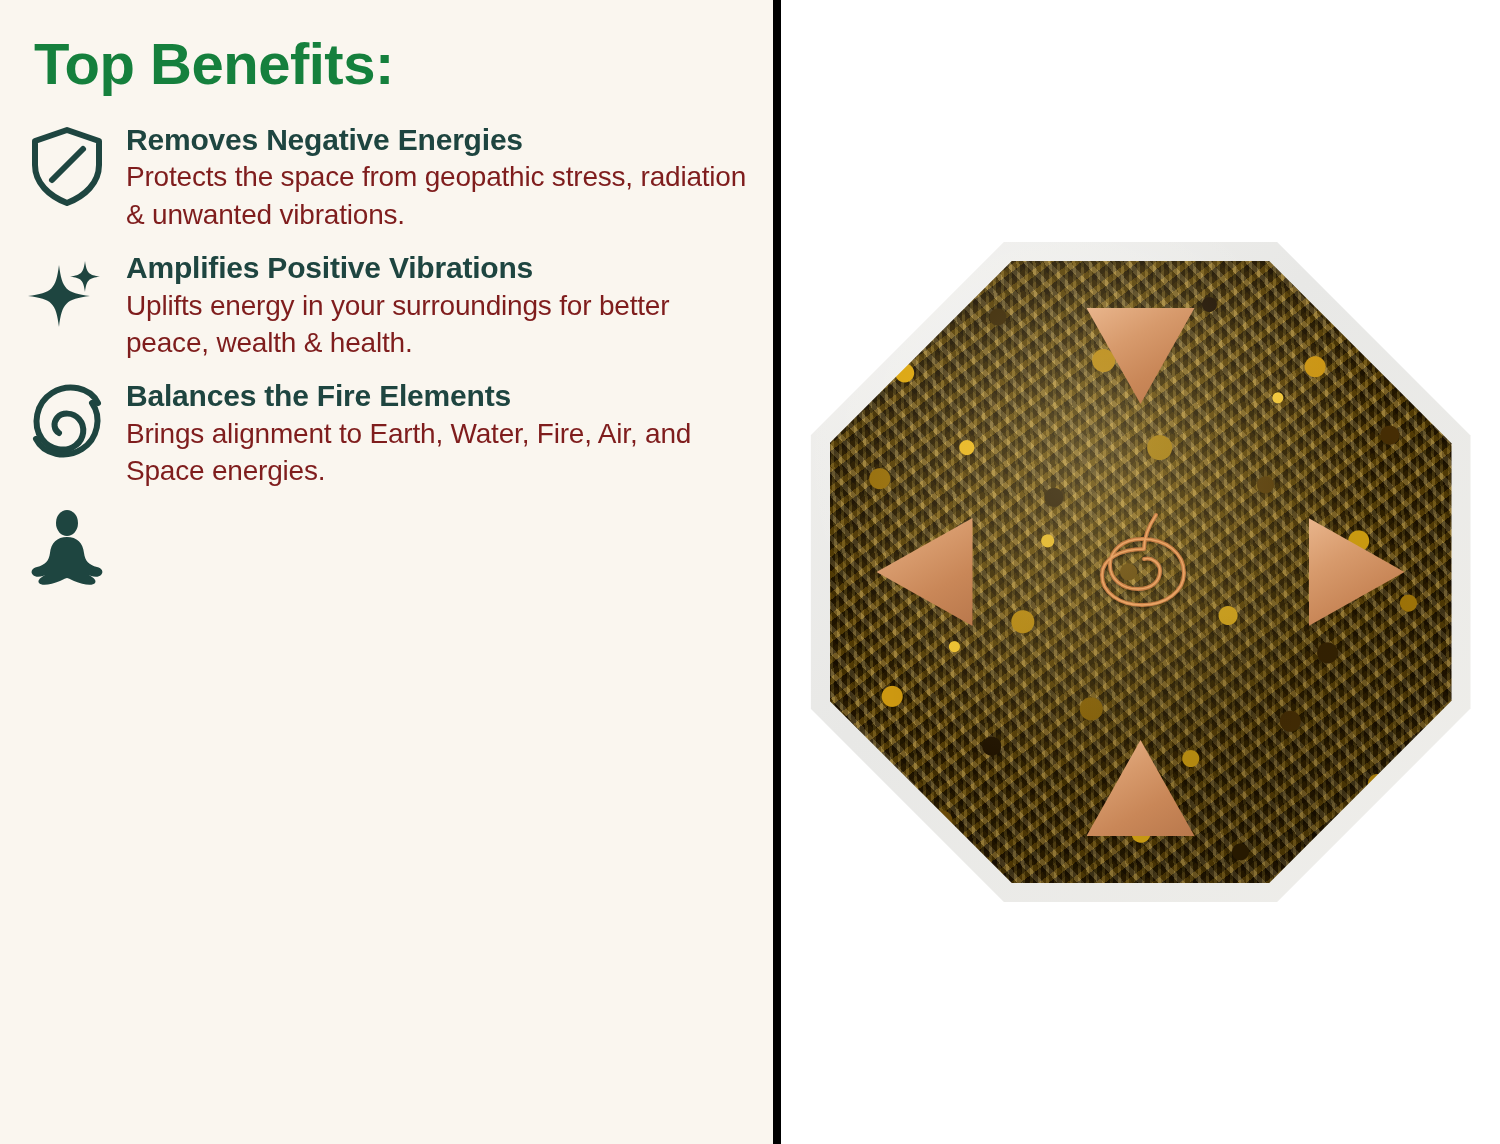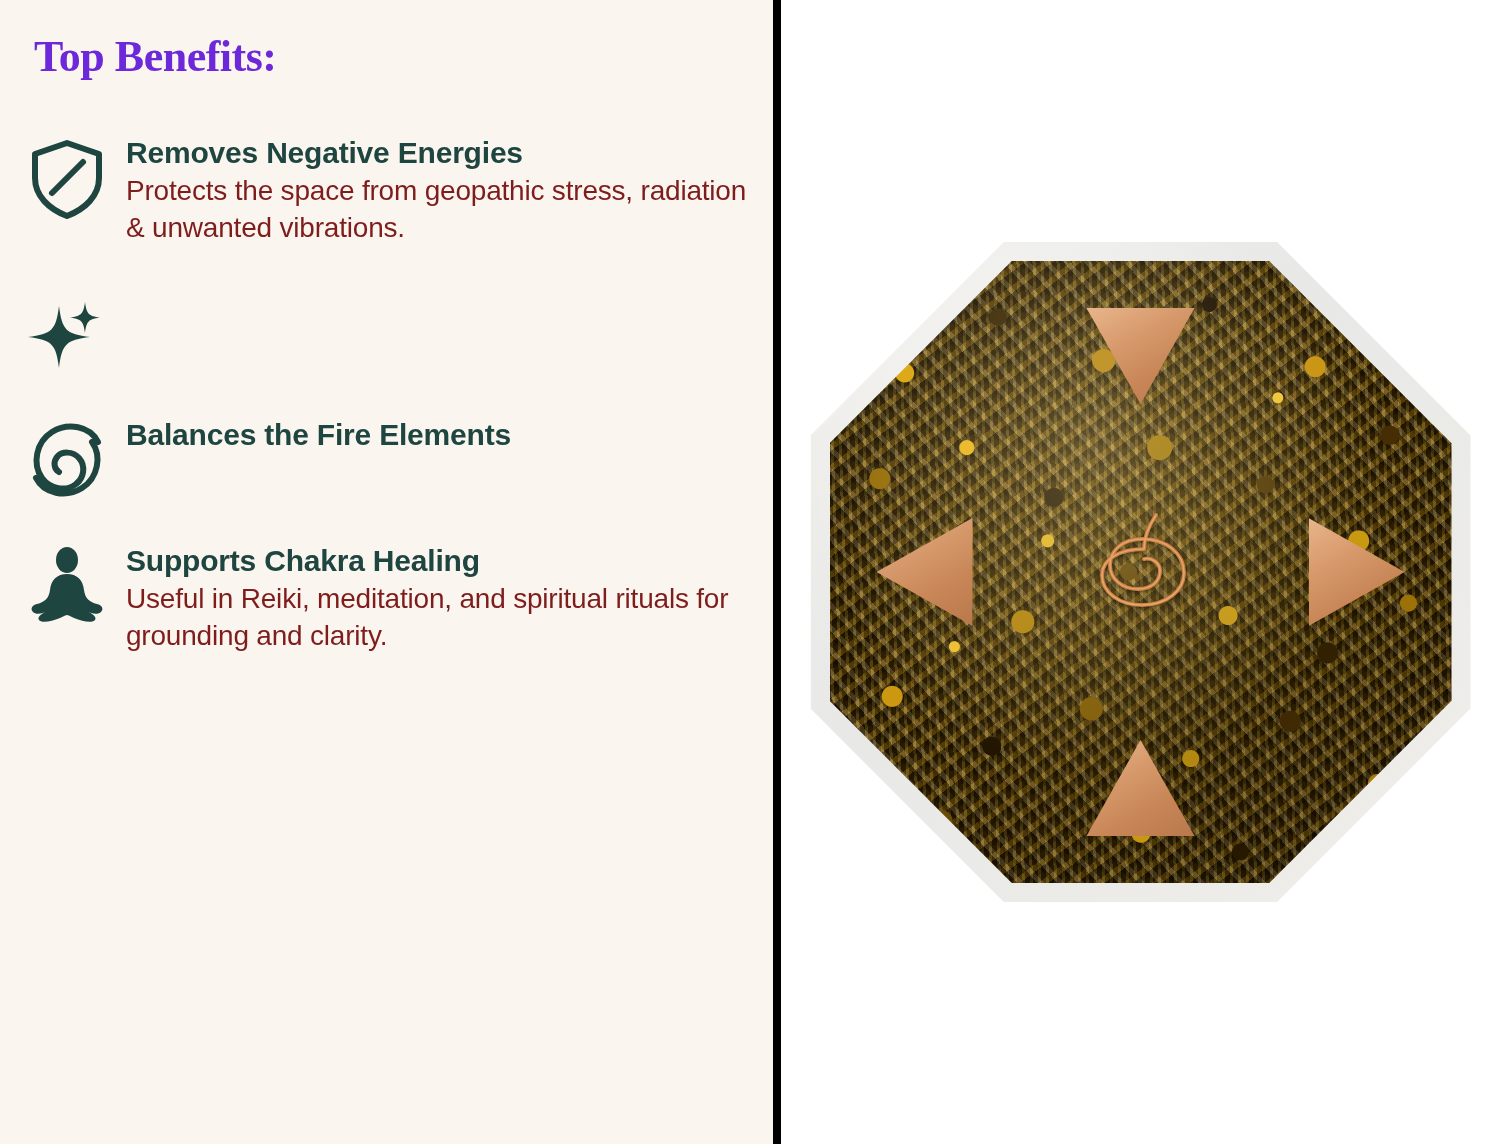--- a/index.html
+++ b/index.html
@@ -25,39 +25,38 @@
   .benefits-panel {
     position: relative;
     width: 773px;
     height: 1144px;
     background: #faf6ef;
     box-sizing: border-box;
     padding: 34px 20px 0 26px;
     flex: 0 0 773px;
   }
   .panel-title {
-    font-size: 44px;
+    font-size: 58px;
     font-weight: bold;
-    color: #6d28d9;
+    color: #15803d;
     letter-spacing: -0.5px;
     line-height: 1.05;
     margin: 0 0 26px 8px;
-    font-family: Liberation Serif, serif;
+    font-family: Liberation Sans, sans-serif;
   }
 
   .benefit-list {
     display: flex;
     flex-direction: column;
     gap: 16px;
   }
   .benefit-item {
     display: flex;
     align-items: flex-start;
     gap: 18px;
-    margin-top: 28px;
   }
   .benefit-icon {
     flex: 0 0 82px;
     width: 82px;
     height: 82px;
     display: flex;
     align-items: flex-start;
     justify-content: center;
     padding-top: 4px;
     box-sizing: border-box;
@@ -231,48 +230,49 @@
         </div>
       </div>
 
       <div class="benefit-item">
         <span class="benefit-icon">
           <svg width="80" height="82" viewBox="0 0 80 82" fill="none">
             <path d="M30 20 C33 44 37 48 61 51 C37 54 33 58 30 82 C27 58 23 54 -1 51 C23 48 27 44 30 20 Z" fill="#1e4540" transform="translate(2,-8)"></path>
             <path d="M62 8 C63.6 20 65.6 22 77 23.6 C65.6 25.2 63.6 27.2 62 39 C60.4 27.2 58.4 25.2 47 23.6 C58.4 22 60.4 20 62 8 Z" fill="#1e4540" transform="translate(-4,0)"></path>
           </svg>
         </span>
+        <div class="benefit-text">
+          <div class="benefit-heading">Amplifies Positive Vibrations</div>
+          <p class="benefit-desc">Uplifts energy in your surroundings for better peace, wealth &amp; health.</p>
+        </div>
       </div>
 
       <div class="benefit-item">
         <span class="benefit-icon">
           <svg width="78" height="80" viewBox="0 0 78 80" fill="none">
             <path d="M70 22 C62 6 40 2 24 12 C8 22 4 44 14 58 C22 69 38 72 48 64 C56 58 58 46 51 38 C45 31 34 31 29 37 C25 42 26 49 31 52" stroke="#1e4540" stroke-width="6" stroke-linecap="round" fill="none"></path>
             <path d="M8 58 C16 74 38 78 54 68 C70 58 74 36 64 22" stroke="#1e4540" stroke-width="6" stroke-linecap="round" fill="none"></path>
           </svg>
         </span>
         <div class="benefit-text">
           <div class="benefit-heading">Balances the Fire Elements</div>
+          <p class="benefit-desc">Brings alignment to Earth, Water, Fire, Air, and Space energies.</p>
         </div>
       </div>
 
       <div class="benefit-item">
         <span class="benefit-icon">
           <svg width="80" height="80" viewBox="0 0 80 80" fill="none">
             <ellipse cx="40" cy="14" rx="11" ry="13" fill="#1e4540"></ellipse>
             <path d="M40 28 C30 28 24 34 23 44 C22 52 18 56 10 58 C5 59 3 63 6 66 C9 69 16 68 22 64 C27 61 31 57 33 53
                      C30 58 26 62 20 65 C14 68 10 71 12 74 C14 77 24 76 33 72 C37 70 39 69 40 69
                      C41 69 43 70 47 72 C56 76 66 77 68 74 C70 71 66 68 60 65 C54 62 50 58 47 53
                      C49 57 53 61 58 64 C64 68 71 69 74 66 C77 63 75 59 70 58 C62 56 58 52 57 44 C56 34 50 28 40 28 Z" fill="#1e4540"></path>
           </svg>
         </span>
-        <div class="benefit-text">
-          <div class="benefit-heading">Supports Chakra Healing</div>
-          <p class="benefit-desc">Useful in Reiki, meditation, and spiritual rituals for grounding and clarity.</p>
-        </div>
       </div>
 
 
     </div>
   </section>
 
   <div class="divider"></div>
 
   <section class="product-panel">
     <div class="product-stage">

